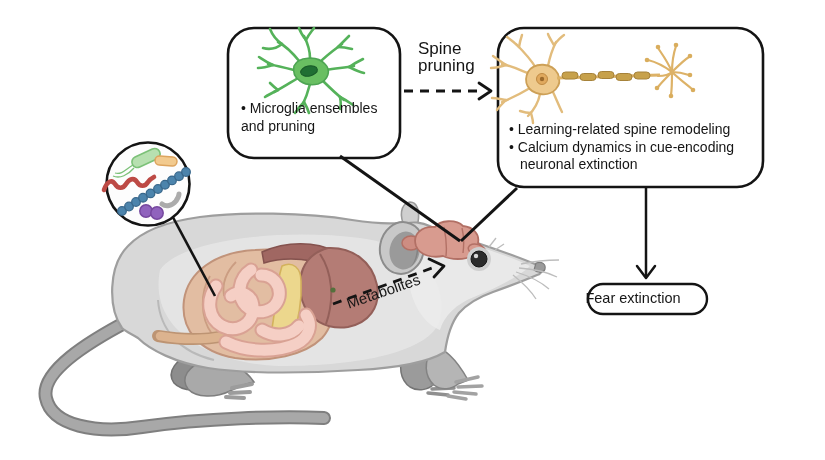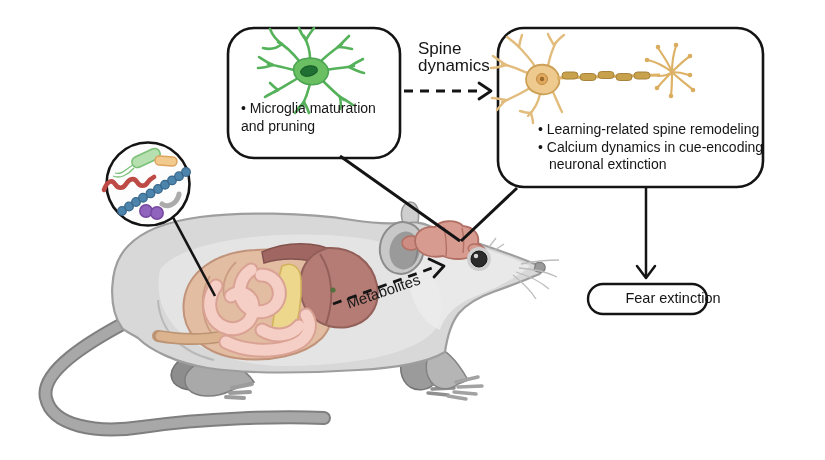--- a/index.html
+++ b/index.html
@@ -280,32 +280,32 @@
 
   <g stroke="#141414" fill="none" stroke-width="2.5">
     <path d="M 646 188 L 646 277"></path>
     <path d="M 637 266 L 646 278 L 655 266" stroke-linecap="round" stroke-linejoin="round"></path>
   </g>
 
   <rect x="588" y="284" width="119" height="30" rx="15" fill="#ffffff" stroke="#141414" stroke-width="2.4"></rect>
 </svg>
 
 <div class="txt box-text" style="left:241px;top:100px;width:156px;">
-  <div>• Microglia maturation</div>
+  <div>• Microglia ensembles</div>
   <div>and pruning</div>
 </div>
 
-<div class="txt box-text" style="left:509px;top:121px;width:250px;margin-left:29px;">
+<div class="txt box-text" style="left:509px;top:121px;width:250px;">
   <div>• Learning-related spine remodeling</div>
   <div>• Calcium dynamics in cue-encoding</div>
   <div class="indent">neuronal extinction</div>
 </div>
 
 <div class="txt spine-label" style="left:418px;top:40px;">
   <div>Spine</div>
-  <div>dynamics</div>
+  <div>pruning</div>
 </div>
 
 <div class="txt metabolites-label" style="left:347px;top:295px;">Metabolites</div>
 
-<div class="txt pill-text" style="left:620px;top:284px;width:106px;height:30px;">Fear extinction</div>
+<div class="txt pill-text" style="left:580px;top:284px;width:106px;height:30px;">Fear extinction</div>
 
 </div>
 
 </body></html>

